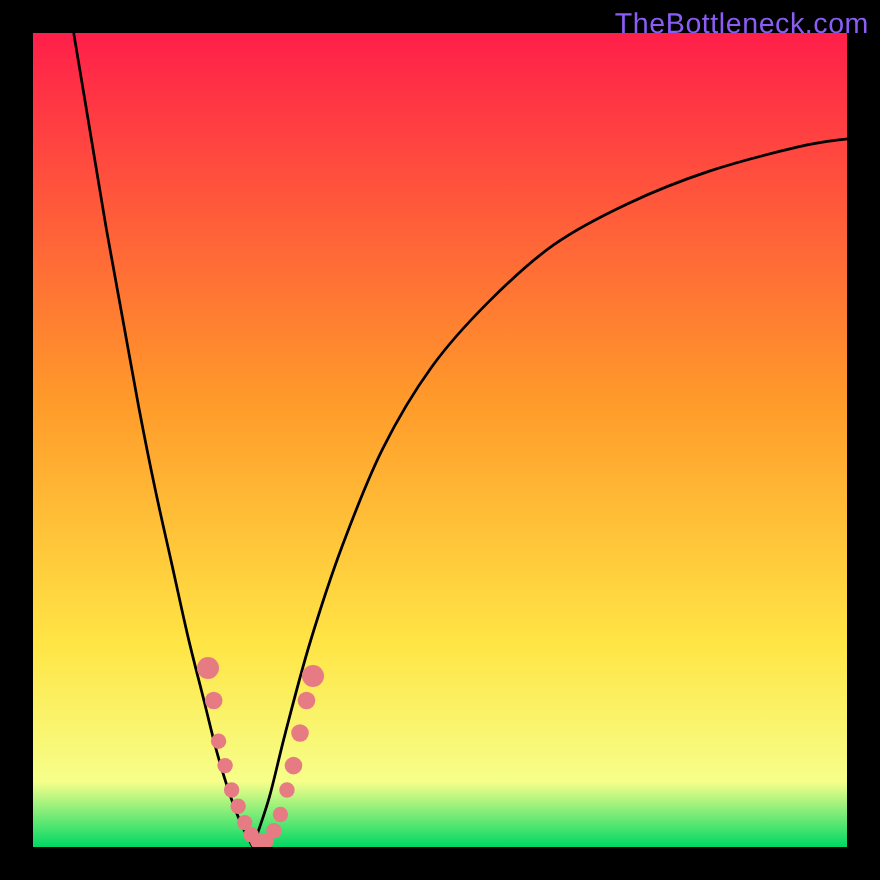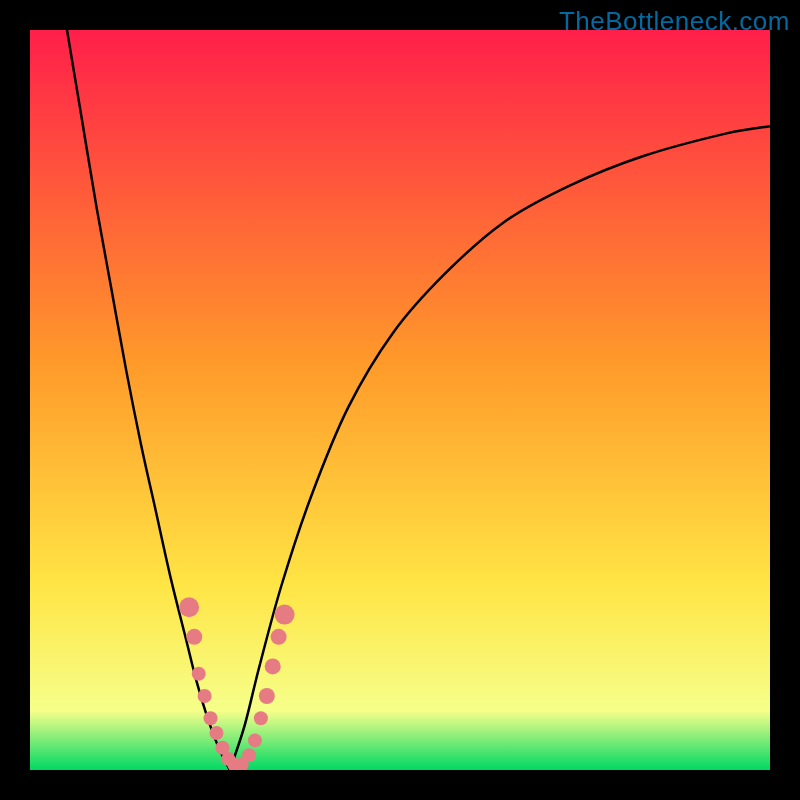--- a/index.html
+++ b/index.html
@@ -24,21 +24,21 @@
     left: 30px;
     top: 30px;
     width: 740px;
     height: 740px;
     overflow: hidden;
   }
   .watermark {
     position: absolute;
     top: 6px;
     right: 10px;
-    color: #0369a1;
+    color: #8b5cf6;
     font-size: 26px;
     letter-spacing: 0.5px;
     user-select: none;
     margin-left: 20px;
   }
   svg { display: block; }
 </style>
 </head>
 <body>
 

